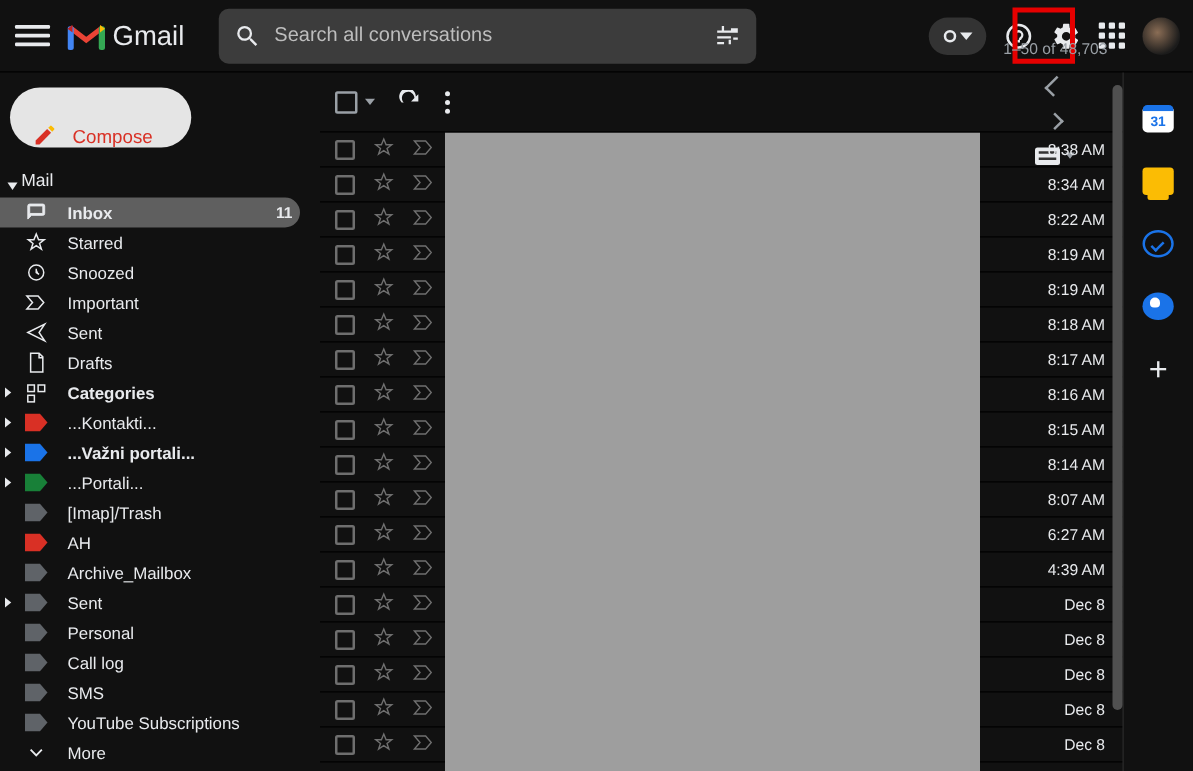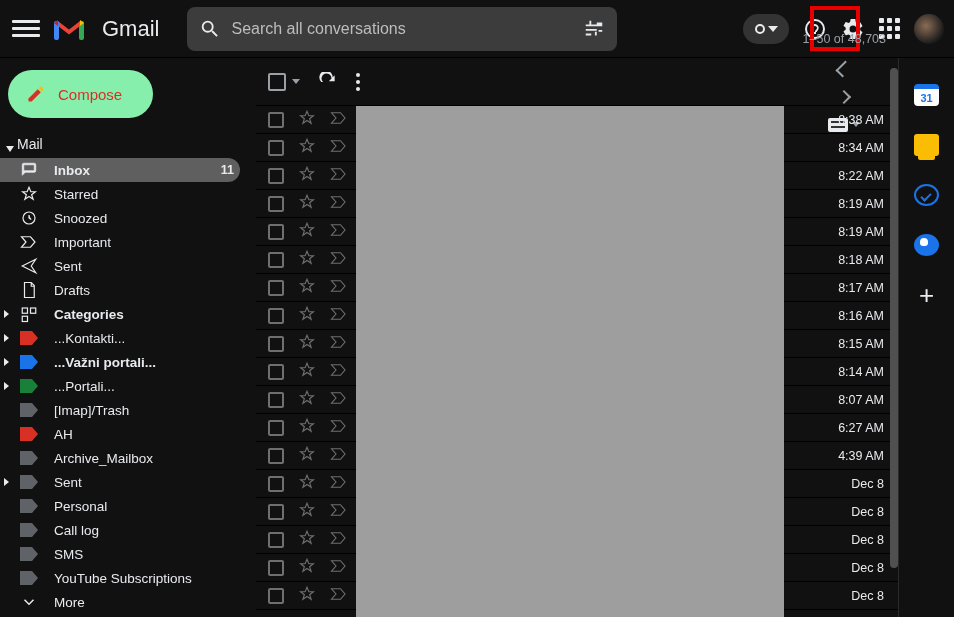--- a/index.html
+++ b/index.html
@@ -11,21 +11,21 @@
 
   
   .header {
     height: 58px; display: flex; align-items: center; padding: 0 10px;
     gap: 8px; border-bottom: 1px solid #000;
   }
   .hamburger { width: 28px; height: 28px; display: flex; flex-direction: column;
     justify-content: center; gap: 4px; cursor: pointer; margin: 0 6px 0 2px; }
   .hamburger span { height: 3px; background: #e8eaed; border-radius: 1px; }
 
-  .logo-box { display: flex; align-items: center; gap: 18px; margin-right: 20px; cursor: pointer; }
+  .logo-box { display: flex; align-items: center; gap: 6px; margin-right: 20px; cursor: pointer; }
   .logo-m {
     position: relative; width: 30px; height: 22px;
   }
   .logo-m svg { width: 30px; height: 22px; }
   .logo-text { font-size: 22px; font-weight: 400; color: #e8eaed; }
 
   .search-bar {
     flex: 0 0 430px; height: 44px; background: #3c3c3c; border-radius: 8px;
     display: flex; align-items: center; padding: 0 12px; gap: 10px;
   }
@@ -66,22 +66,22 @@
     position: absolute; border: 4px solid #e60000; pointer-events: none;
     top: 6px; left: 810px; width: 50px; height: 45px;
   }
 
   
   .body { display: flex; height: calc(617px - 58px); }
 
   
   .left { width: 256px; padding-top: 12px; flex-shrink: 0; }
   .compose {
-    margin: 0 0 14px 8px; width: 145px; height: 48px; background: #86efac;
-    border-radius: 24px; display: flex; align-items: center; gap: 12px;
+    margin: 0 0 14px 8px; width: 145px; height: 48px; background: #e5e5e5;
+    border-radius: 24px; display: flex; align-items: flex-end; gap: 12px;
     padding: 0 18px; cursor: pointer;
   }
   .compose svg { width: 20px; height: 20px; }
   .compose span { color: #d93025; font-size: 15px; font-weight: 500; }
 
   .section-hdr { display: flex; align-items: flex-end; gap: 3px; padding: 4px 0 6px 6px;
     font-size: 14px; font-weight: 400; }
   .section-hdr .tri { width: 0; height: 0; border-left: 4px solid transparent;
     border-right: 4px solid transparent; border-top: 6px solid #e8eaed; }
 

